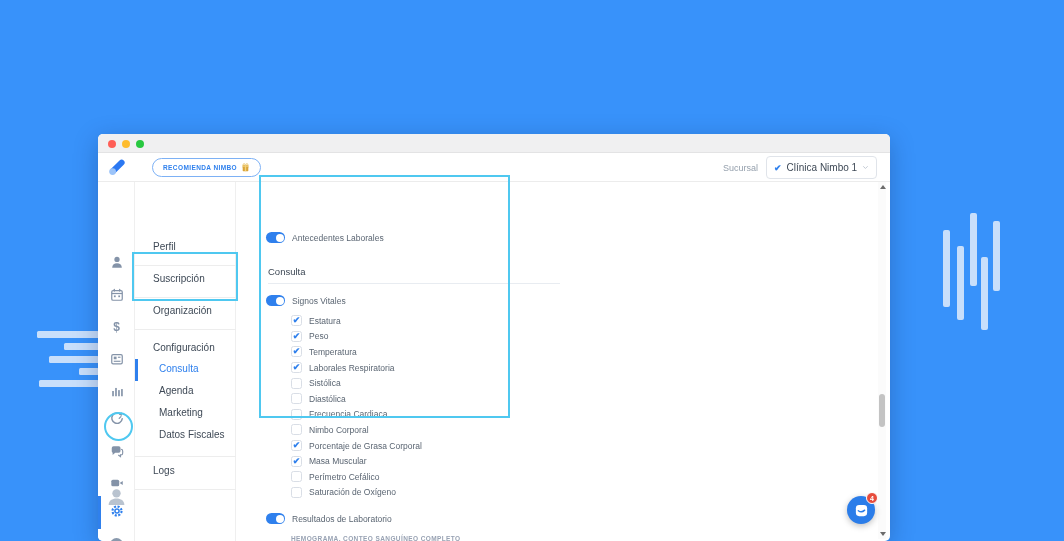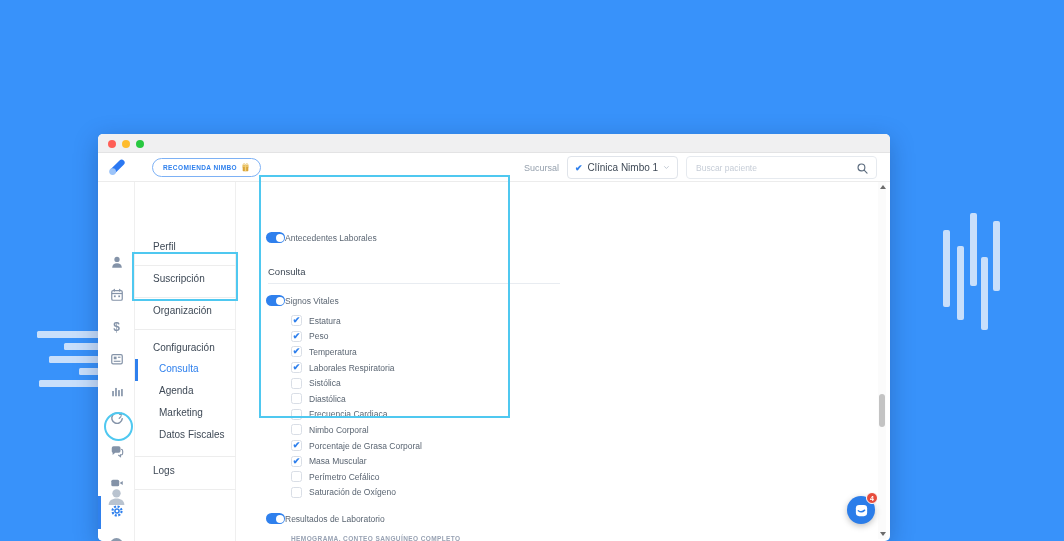--- a/index.html
+++ b/index.html
@@ -77,21 +77,21 @@
   .menucol{position:absolute;left:37px;top:48px;bottom:0;width:101px;background:#fff;border-right:1px solid #efefef;}
   .menu-item{position:absolute;left:0;width:101px;height:16px;line-height:16px;padding-left:18px;
     font-size:10px;color:var(--ink);cursor:pointer;white-space:nowrap;}
   .menu-item.sub{padding-left:24px;}
   .menu-item.active{color:var(--accent);}
   .menu-divider{position:absolute;left:0;width:101px;border-top:1px solid #ededed;}
   .menu-active-indicator{position:absolute;left:0;top:177px;width:3px;height:22px;background:var(--accent);}
 
   
   .content{position:absolute;left:138px;top:48px;right:12px;bottom:0;background:#fff;}
-  .toggle-row{position:absolute;display:flex;align-items:center;cursor:pointer;}
+  .toggle-row{position:absolute;display:flex;align-items:center;gap:7px;cursor:pointer;}
   .toggle{width:19px;height:11px;border-radius:6px;background:var(--accent);position:relative;flex:none;}
   .toggle .knob{position:absolute;right:1.5px;top:1.5px;width:8px;height:8px;border-radius:50%;background:#fff;}
   .toggle-label{font-size:8.5px;color:var(--ink-soft);}
   .section-title{position:absolute;left:32px;top:84px;font-size:9.5px;color:var(--ink);}
   .section-divider{position:absolute;left:32px;top:101px;width:292px;border-top:1px solid #e8ecf1;}
   .cbx-list{position:absolute;left:55px;}
   .cbx-row{display:flex;align-items:center;gap:7px;height:15.6px;cursor:pointer;}
   .cbx{width:11px;height:11px;border:1px solid #d9dee6;border-radius:2.5px;background:#fff;flex:none;
     display:flex;align-items:center;justify-content:center;}
   .cbx .tick{display:none;color:var(--accent);font-size:9px;font-weight:bold;line-height:1;}
@@ -164,27 +164,20 @@
           <circle cx="10.5" cy="2.8" r="1.7" fill="none" stroke="#e6b84c" stroke-width="1.2"></circle>
         </svg>
       </button>
       <div class="header-right">
         <span class="sucursal-label">Sucursal</span>
         <div class="branch-select">
           <span class="check">✔</span>
           <span class="val">Clínica Nimbo 1</span>
           <svg width="9" height="9" viewBox="0 0 14 14">
             <path d="M3 5 l4 4 l4 -4" fill="none" stroke="#b4bdc9" stroke-width="1.6" stroke-linecap="round"></path>
-          </svg>
-        </div>
-        <div class="search-box">
-          <input type="text" placeholder="Buscar paciente" style="">
-          <svg viewBox="0 0 16 16">
-            <circle cx="6.7" cy="6.7" r="4.2" fill="none" stroke="#5b6b7e" stroke-width="1.4"></circle>
-            <line x1="10" y1="10" x2="13.6" y2="13.6" stroke="#5b6b7e" stroke-width="1.4" stroke-linecap="round"></line>
           </svg>
         </div>
       </div>
     </div>
 
     <div class="iconbar">
       <div class="ic" style="top:73px">
         <svg viewBox="0 0 16 16">
           <circle cx="8" cy="5" r="3" fill="#8493a8"></circle>
           <path d="M2.5 14.5 c0-3.4 2.5-5 5.5-5 s5.5 1.6 5.5 5 z" fill="#8493a8"></path>

